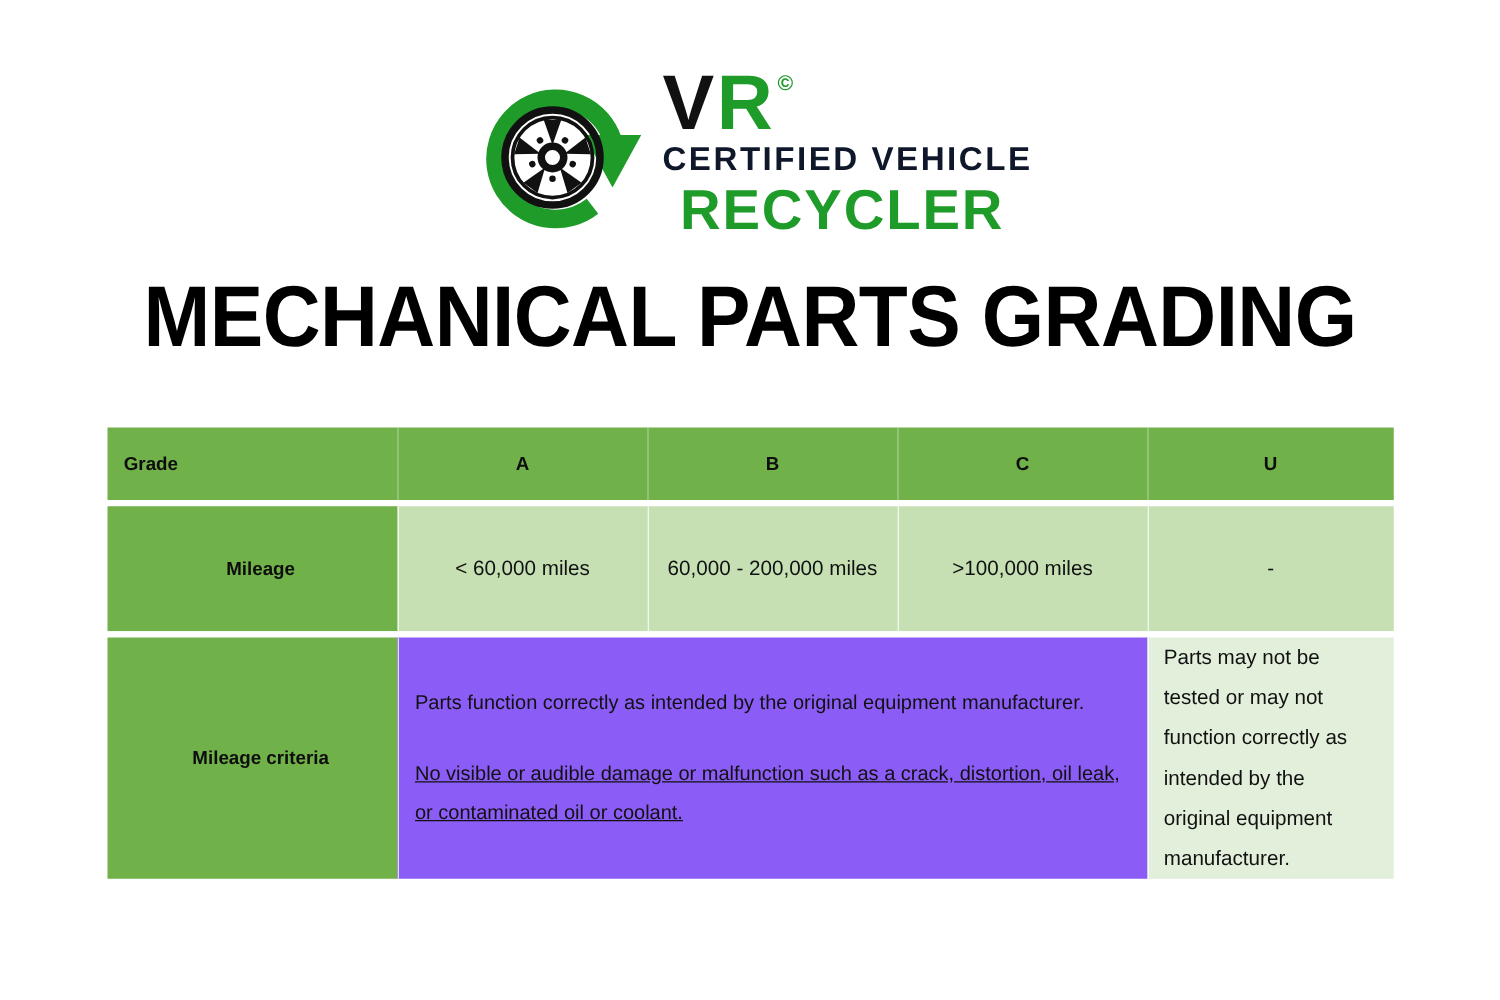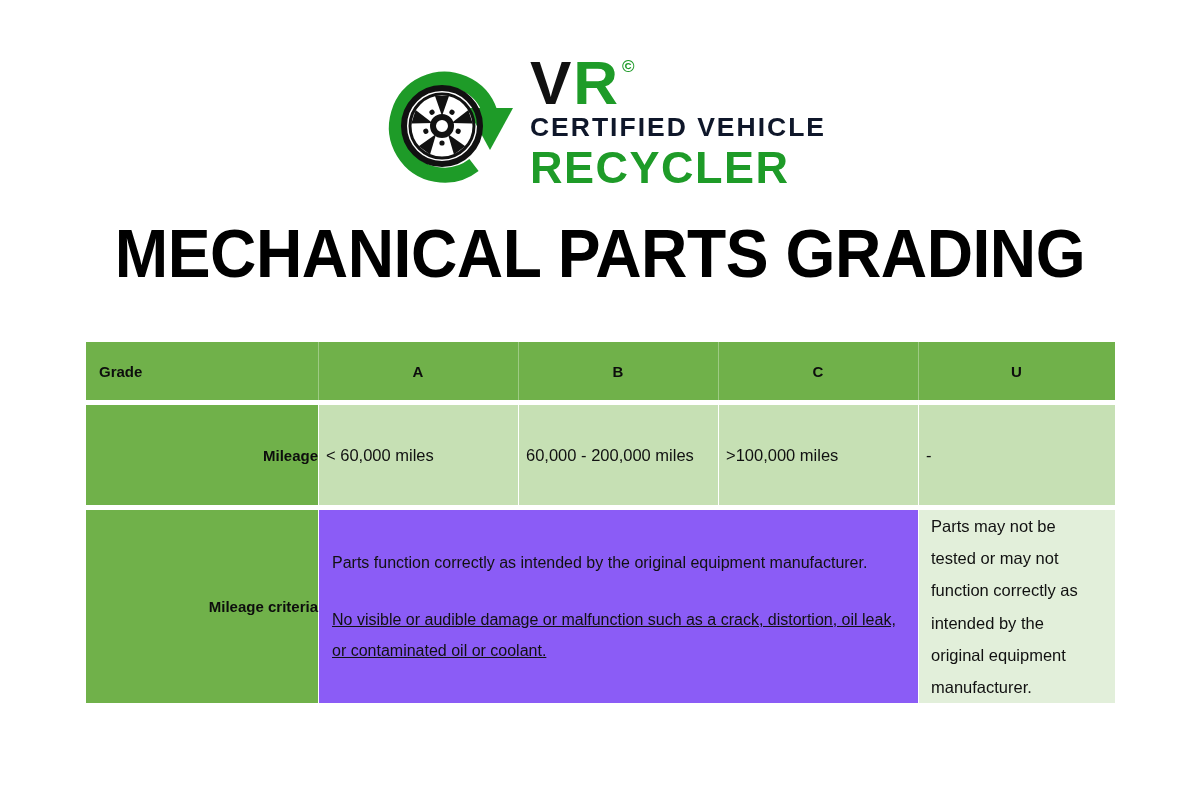--- a/index.html
+++ b/index.html
@@ -73,20 +73,21 @@
     margin-top: 1px;
   }
   .wm-bot {
     font-family: "Liberation Sans", sans-serif;
     font-weight: bold;
     font-size: 45px;
     letter-spacing: 1.5px;
     color: #1e9b28;
     line-height: 1.05;
     margin-top: 1px;
+    margin-left: 14px;
   }
 
   
   .page-title {
     position: absolute;
     left: 0;
     top: 214px;
     width: 1200px;
     text-align: center;
     font-family: "Liberation Sans Narrow", "Liberation Sans", sans-serif;
@@ -153,28 +154,28 @@
 
   
   .row-mileage td {
     height: 100px;
   }
   .cell-rowlabel {
     background: #70b14a;
     color: #0d0d0d;
     font-weight: bold;
     font-size: 15px;
-    text-align: right;
+    text-align: center;
     padding-left: 13px !important;
   }
   .cell-mileage {
     background: #c6e0b4;
     color: #111111;
     font-size: 16.5px;
-    text-align: left;
+    text-align: center;
     line-height: 1.85;
     box-shadow: inset 1px 0 0 #ffffff;
     padding: 0 8px !important;
   }
 
   
   .row-quality td {
     height: 192px;
   }
   .cell-quality {

